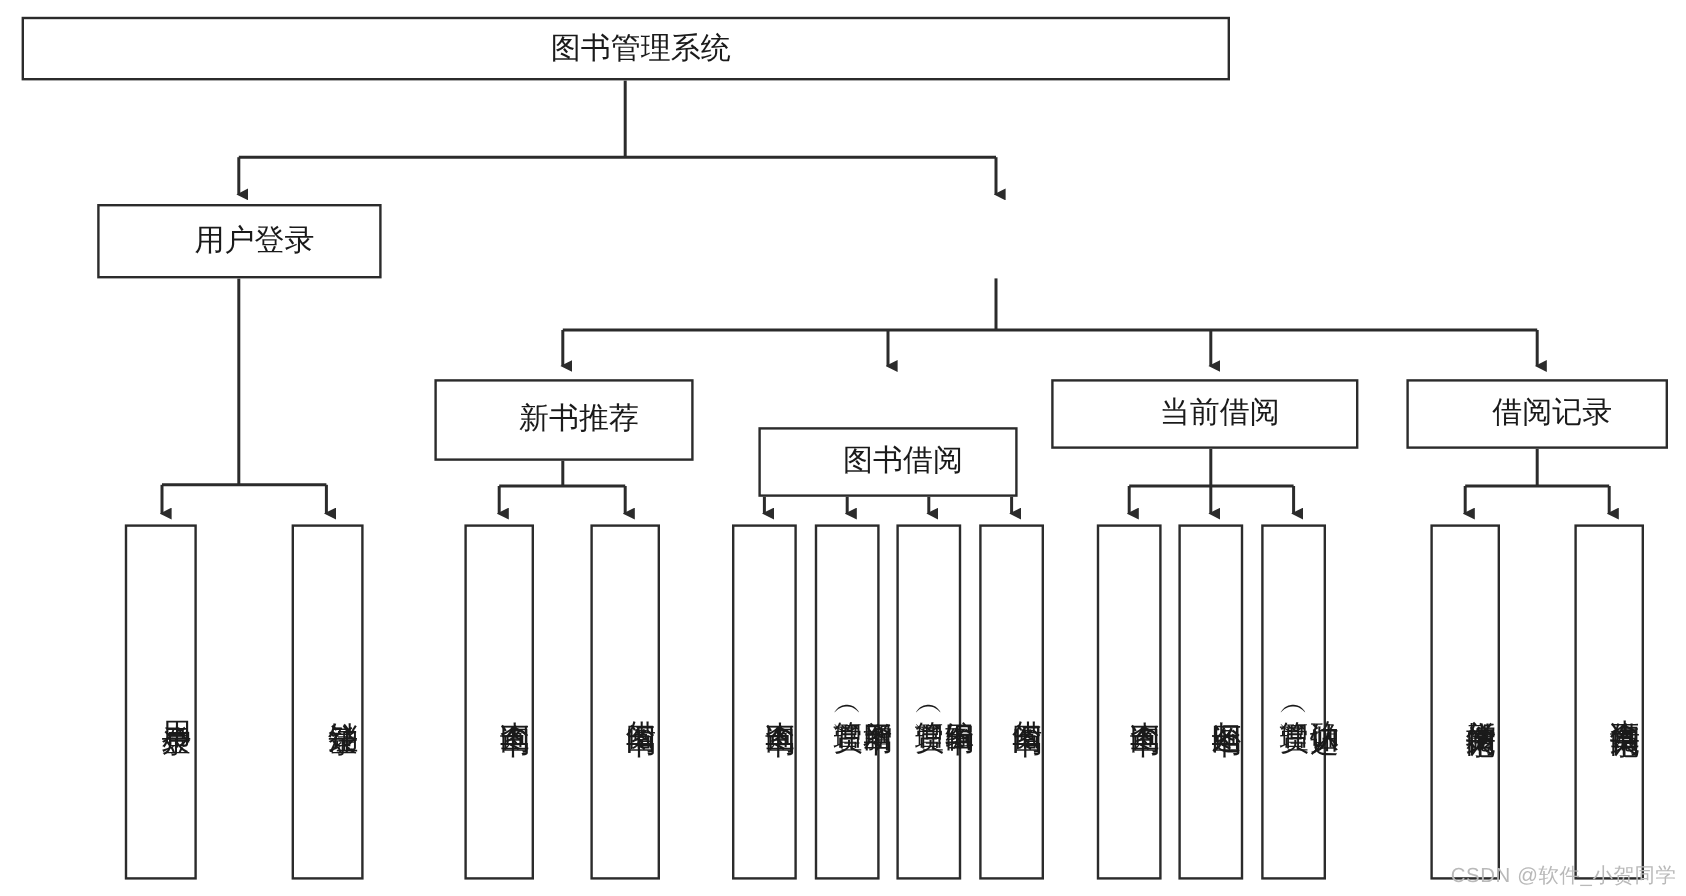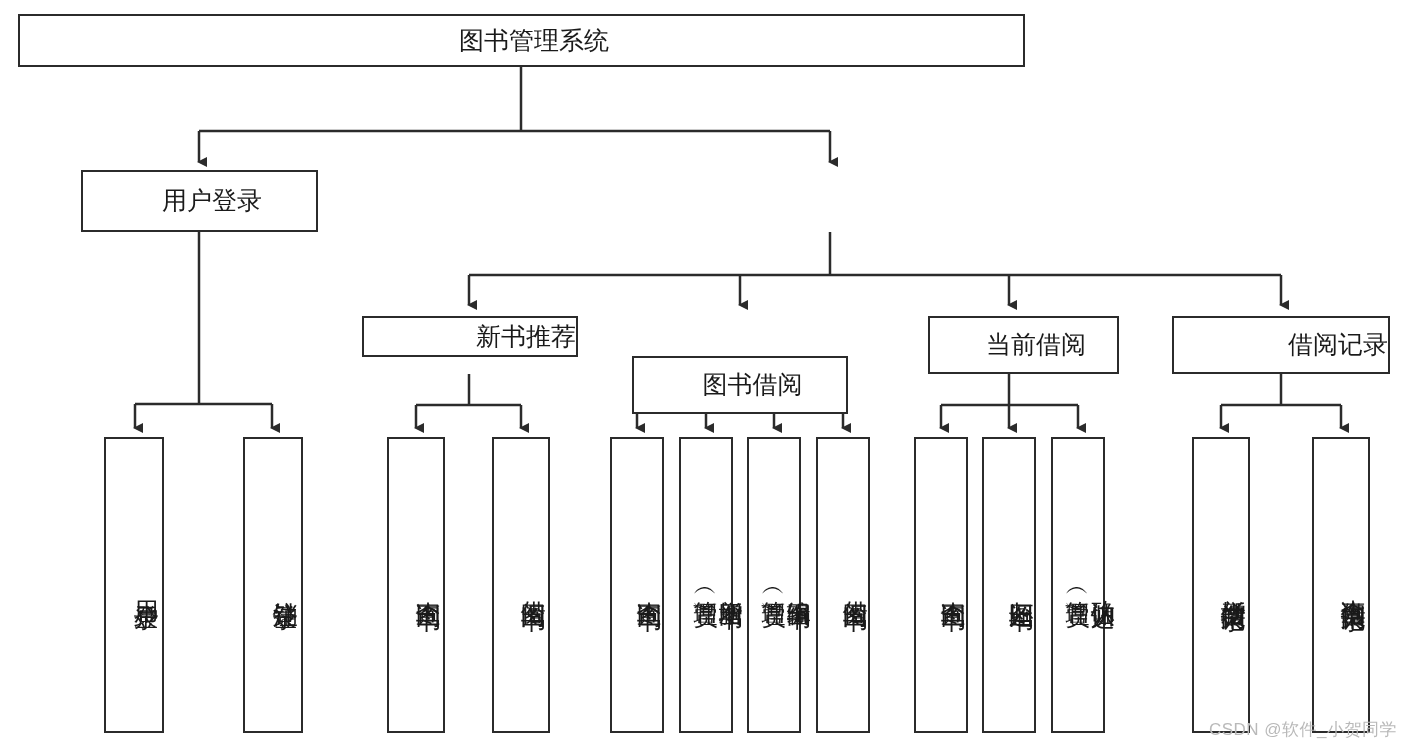--- a/index.html
+++ b/index.html
@@ -130,30 +130,30 @@
   </svg>
 
   <div class="node horiz" style="left:18px; top:14px; width:1007px; height:53px;">
     <span class="label">图书管理系统</span>
   </div>
 
   <div class="node horiz" style="left:81px; top:170px; width:237px; height:62px;">
     <span class="label">用户登录</span>
   </div>
 
-  <div class="node horiz" style="left:362px; top:316px; width:216px; height:41px;justify-content:flex-end;">
+  <div class="node horiz" style="left:362px; top:316px; width:216px; height:68px;">
     <span class="label">新书推荐</span>
   </div>
   <div class="node horiz" style="left:632px; top:316px; width:216px; height:58px;margin-top:40px;">
     <span class="label">图书借阅</span>
   </div>
-  <div class="node horiz" style="left:928px; top:316px; width:191px; height:58px;">
+  <div class="node horiz" style="left:876px; top:316px; width:256px; height:58px;">
     <span class="label">当前借阅</span>
   </div>
-  <div class="node horiz" style="left:1172px; top:316px; width:218px; height:58px;justify-content:flex-end;">
+  <div class="node horiz" style="left:1172px; top:316px; width:218px; height:58px;">
     <span class="label">借阅记录</span>
   </div>
 
   <div class="node vert" style="left:104px; top:437px; width:60px; height:296px;">
     <span class="label">用户登录</span>
   </div>
   <div class="node vert" style="left:243px; top:437px; width:60px; height:296px;">
     <span class="label">注销登录</span>
   </div>
 

